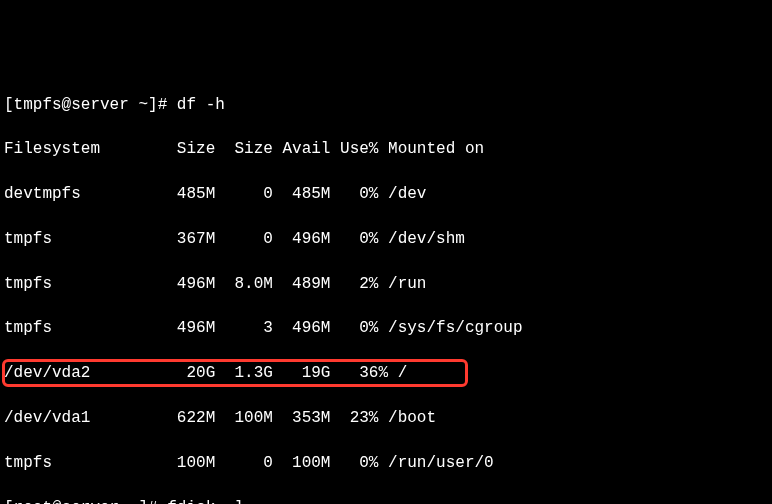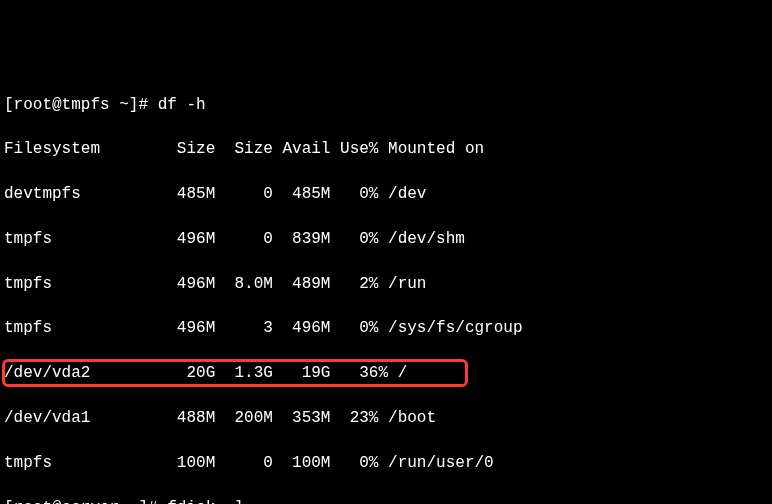--- a/index.html
+++ b/index.html
@@ -22,28 +22,28 @@
     border: 3px solid #ff3a2f;
     border-radius: 6px;
     pointer-events: none;
   }
 </style>
 </head>
 <body>
 
 
 
-<span class="line"><span class="fill">[root@tmpfs ~]# df -h</span></span>
+<span class="line"><span class="fill">[tmpfs@server ~]# df -h</span></span>
 <span class="line"><span class="fill">Filesystem        Size  Size Avail Use% Mounted on</span></span>
 <span class="line"><span class="fill">devtmpfs          485M     0  485M   0% /dev</span></span>
-<span class="line"><span class="fill">tmpfs             496M     0  839M   0% /dev/shm</span></span>
+<span class="line"><span class="fill">tmpfs             367M     0  496M   0% /dev/shm</span></span>
 <span class="line"><span class="fill">tmpfs             496M  8.0M  489M   2% /run</span></span>
 <span class="line"><span class="fill">tmpfs             496M     3  496M   0% /sys/fs/cgroup</span></span>
 <span class="line"><span class="fill">/dev/vda2          20G  1.3G   19G   36% /</span><span class="hl" style="left:-2px; top:-3px; width:460px; height:1.35em;"></span></span>
-<span class="line"><span class="fill">/dev/vda1         488M  200M  353M  23% /boot</span></span>
+<span class="line"><span class="fill">/dev/vda1         622M  100M  353M  23% /boot</span></span>
 <span class="line"><span class="fill">tmpfs             100M     0  100M   0% /run/user/0</span></span>
 <span class="line"><span class="fill">[root@server ~]# fdisk -l</span></span>
 
 
 
 
 
 
 
 

